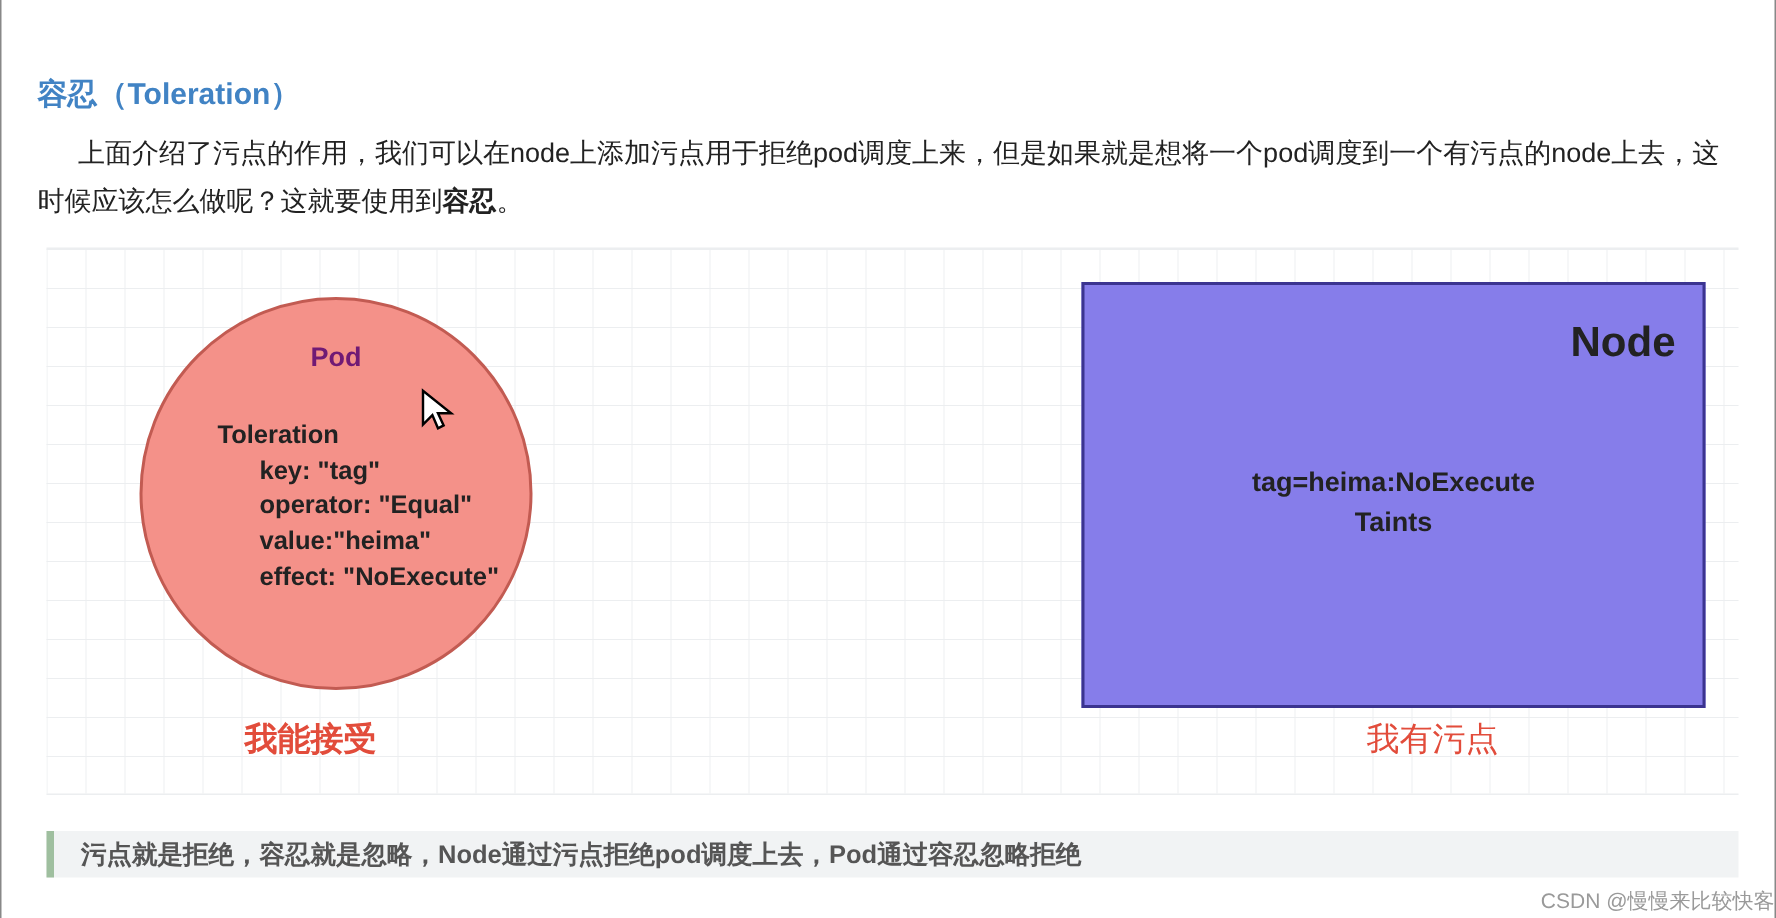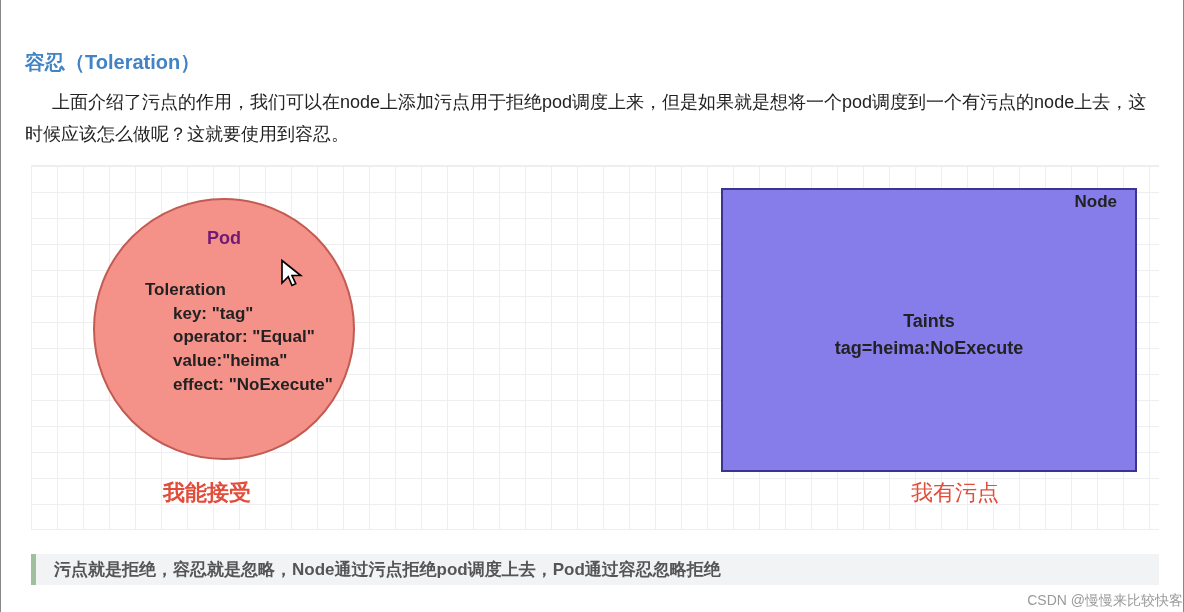--- a/index.html
+++ b/index.html
@@ -20,21 +20,21 @@
       padding: 6px 24px 10px 24px;
       margin-top: 43px;
     }
     .intro {
       font-size: 18px;
       color: #222;
       line-height: 1.8;
       padding: 0 24px 8px 24px;
       text-indent: 1.5em;
     }
-    .intro b { font-weight: normal; }
+    .intro b { font-weight: bold; }
     .diagram-area {
       margin: 6px 24px 0 30px;
       height: 365px;
       position: relative;
       background-image:
         linear-gradient(to right, #eceef0 1px, transparent 1px),
         linear-gradient(to bottom, #eceef0 1px, transparent 1px);
       background-size: 26px 26px;
       border-top: 1px solid #eceef0;
       border-bottom: 1px solid #eceef0;
@@ -80,22 +80,22 @@
       right: 22px;
       top: 22px;
       width: 416px;
       height: 284px;
       background: #867dea;
       border: 2px solid #3b3490;
     }
     .node-title {
       position: absolute;
       right: 18px;
-      top: 2px;
-      font-size: 17px;
+      top: 22px;
+      font-size: 28px;
       font-weight: bold;
       color: #222;
     }
     .node-body {
       position: absolute;
       left: 50%;
       top: 118px;
       transform: translateX(-50%);
       text-align: center;
       font-size: 18px;
@@ -160,22 +160,22 @@
     </div>
   </div>
 
   <svg class="cursor" viewBox="0 0 24 24">
     <path d="M4 2 L4 20 L9 15 L12 22 L15 20.5 L12 14 L19 14 Z" fill="#fff" stroke="#000" stroke-width="1.3"></path>
   </svg>
 
   <div class="node-rect">
     <div class="node-title">Node</div>
     <div class="node-body">
+      <div>tag=heima:NoExecute</div>
       <div>Taints</div>
-      <div>tag=heima:NoExecute</div>
     </div>
   </div>
 
   <div class="caption-left">我能接受</div>
   <div class="caption-right">我有污点</div>
 
 </div>
 
 <div class="quote-block">污点就是拒绝，容忍就是忽略，Node通过污点拒绝pod调度上去，Pod通过容忍忽略拒绝</div>
 

